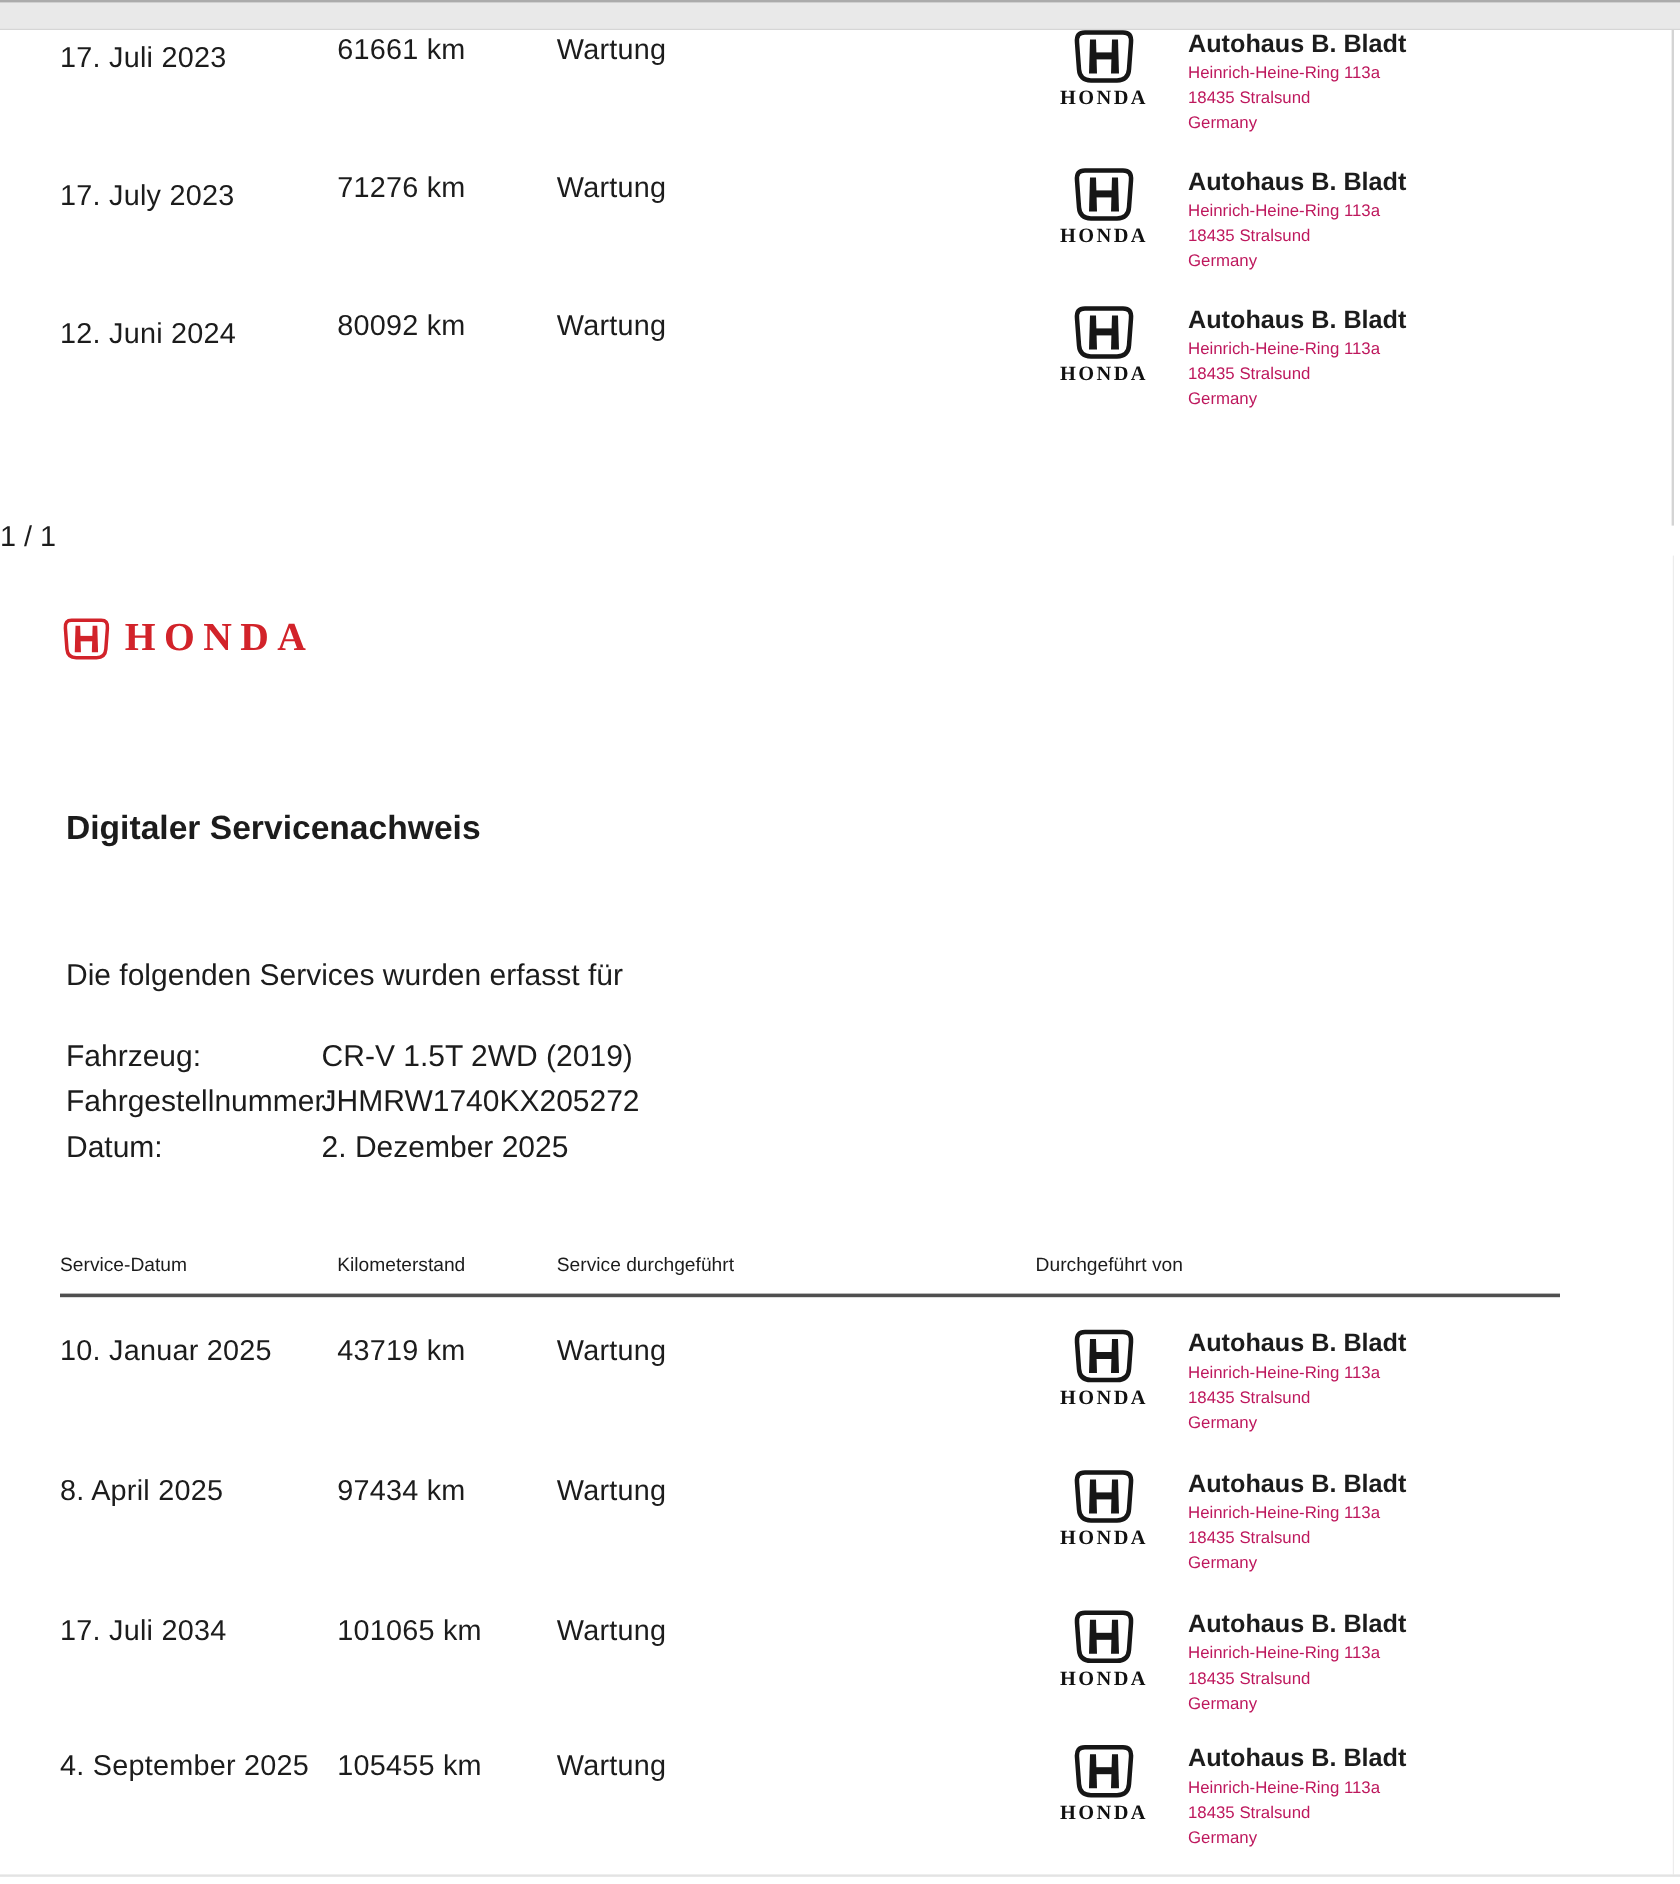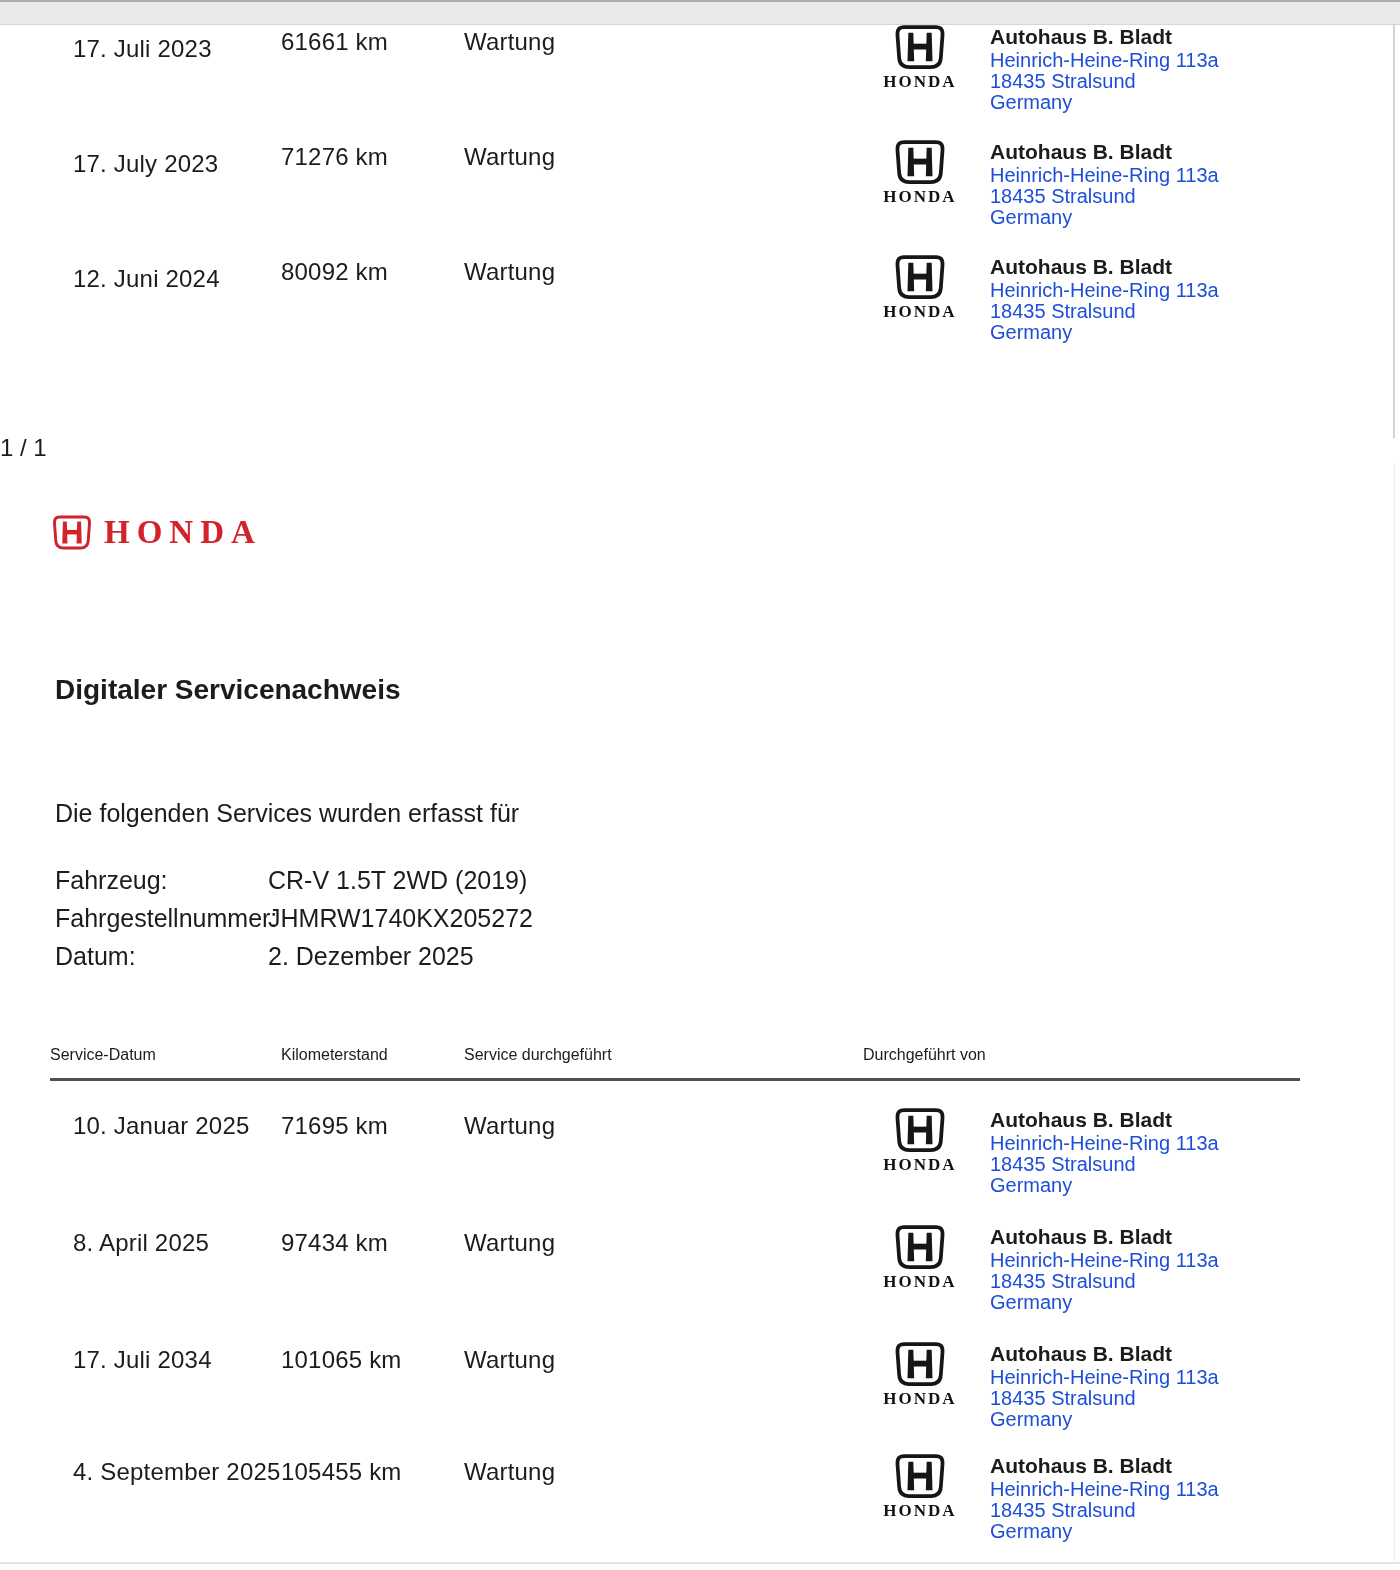--- a/index.html
+++ b/index.html
@@ -9,40 +9,40 @@
     height:1570px;
     position:relative;
     overflow:hidden;
     font-family:"Liberation Sans", sans-serif;
     color:#1c1c1c;
   }
   .abs { position:absolute; }
 
   
   .cell { font-size:24px; line-height:32px; letter-spacing:0.2px; white-space:nowrap; }
-  .date-cell { white-space:normal;margin-left:23px; }
+  .date-cell { white-space:normal; }
   .date-cell.p1 { width:175px; line-height:46px; }
   .date-cell.p2 { width:232px; }
 
   
   .dealer-logo { width:100px; text-align:center; }
   .emblem { display:block; margin:0 auto; color:#161616; }
   .wordmark {
     display:block;
     font-family:"Liberation Serif", serif;
     font-weight:700;
     font-size:17px;
     letter-spacing:2px;
     color:#111;
     margin-top:1px;
   }
 
   
   .dealer-name { font-size:21px; font-weight:700; line-height:26px; }
-  .dealer-line { font-size:20px; line-height:21px; color:#1d4ed8; }
+  .dealer-line { font-size:14px; line-height:21px; color:#be185d; }
 
   
   .page-number { width:1290px; font-size:24px;margin-top:36px; }
 
   
   .sep-band {
     left:0; top:438; width:1400px; height:25px;
     background:#e9e9e9;
     border-top:2px solid #ababab;
     border-bottom:1px solid #d6d6d6;
@@ -157,21 +157,21 @@
 <div class="abs info-label" style="left:55px;top:942px">Datum:</div>
 <div class="abs info-value" style="left:268px;top:942px">2. Dezember 2025</div>
 
 <div class="abs th" style="left:50px;top:1046px">Service-Datum</div>
 <div class="abs th" style="left:281px;top:1046px">Kilometerstand</div>
 <div class="abs th" style="left:464px;top:1046px">Service durchgeführt</div>
 <div class="abs th" style="left:863px;top:1046px">Durchgeführt von</div>
 <div class="abs header-rule"></div>
 
 <div class="abs cell date-cell p2" style="left:50px;top:1110px">10. Januar 2025</div>
-<div class="abs cell" style="left:281px;top:1110px">71695 km</div>
+<div class="abs cell" style="left:281px;top:1110px">43719 km</div>
 <div class="abs cell" style="left:464px;top:1110px">Wartung</div>
 <div class="abs dealer-logo" style="left:870px;top:1106px">
   <svg class="emblem" width="50" height="48" viewBox="0 0 60 54">
       <use href="#honda-h"></use>
     </svg>
   <span class="wordmark">HONDA</span>
 </div>
 <div class="abs" style="left:990px;top:1107px">
   <div class="dealer-name">Autohaus B. Bladt</div>
   <div class="dealer-line">Heinrich-Heine-Ring 113a</div>

